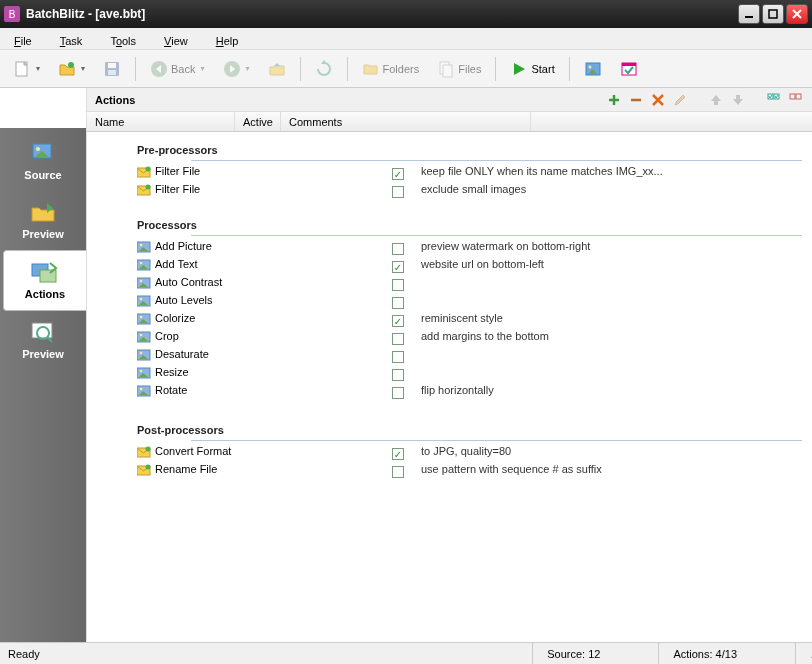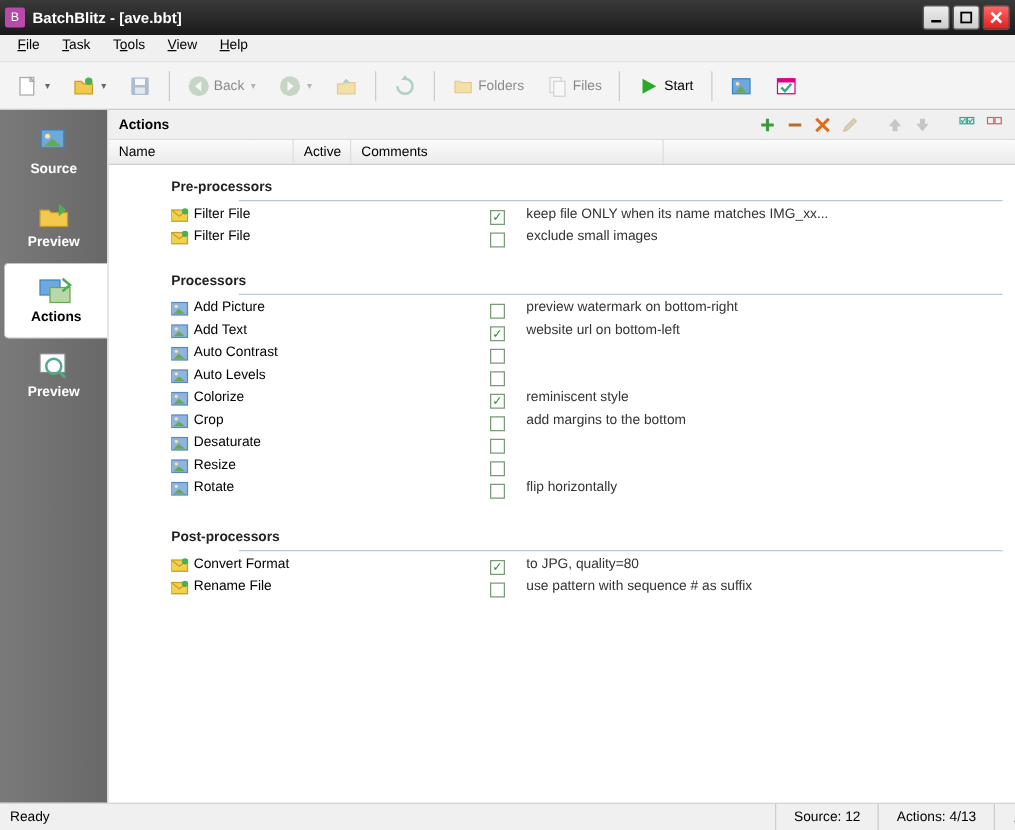--- a/index.html
+++ b/index.html
@@ -9,37 +9,37 @@
 .titlebar { height: 28px; background: linear-gradient(to bottom, #3a3a3a, #1a1a1a); display: flex; align-items: center; padding: 0 4px; color: #fff; }
 .title-icon { width: 16px; height: 16px; background: #b84aa8; border-radius: 2px; margin-right: 6px; display: flex; align-items: center; justify-content: center; font-size: 10px; }
 .title-text { flex: 1; font-size: 12px; font-weight: bold; }
 .win-controls { display: flex; gap: 2px; }
 .win-btn { width: 22px; height: 20px; border: 1px solid #555; border-radius: 3px; display: flex; align-items: center; justify-content: center; cursor: pointer; }
 .win-min { background: linear-gradient(#eee,#ccc); color: #000; }
 .win-max { background: linear-gradient(#eee,#ccc); color: #000; }
 .win-close { background: linear-gradient(#f66,#d22); color: #fff; font-weight: bold; }
 
 
-.menubar { height: 22px; background: #f0f0f0; display: flex; align-items: flex-start; padding: 0 6px; gap: 2px; border-bottom: 1px solid #ddd; }
+.menubar { height: 22px; background: #f0f0f0; display: flex; align-items: flex-end; padding: 0 6px; gap: 12px; border-bottom: 1px solid #ddd; }
 .menu-item { padding: 2px 8px; cursor: pointer; }
 .menu-item .ul { text-decoration: underline; }
 
 
 .toolbar { height: 38px; background: #f4f4f4; border-bottom: 1px solid #ccc; display: flex; align-items: center; padding: 0 6px; gap: 4px; }
 .tool-btn { padding: 4px 6px; border: 1px solid transparent; border-radius: 3px; display: flex; align-items: center; gap: 3px; cursor: pointer; }
 .tool-btn.disabled { opacity: 0.45; cursor: default; }
 .tool-sep { width: 1px; height: 24px; background: #ccc; margin: 0 3px; }
 .dd-arrow { font-size: 8px; color: #666; margin-left: 2px; }
 .ico { width: 18px; height: 18px; display: inline-flex; align-items: center; justify-content: center; font-size: 14px; border-radius: 2px; }
 
 
 .content { display: flex; height: calc(664px - 28px - 22px - 38px - 22px); }
 
 
-.sidebar { width: 86px; background: linear-gradient(to right, #7a7a7a, #686868); display: flex; flex-direction: column; padding-top: 4px; }
+.sidebar { width: 86px; background: linear-gradient(to right, #7a7a7a, #686868); display: flex; flex-direction: column; padding-top: 4px; margin-top: 40px; }
 .side-item { display: flex; flex-direction: column; align-items: center; padding: 8px 4px 10px; color: #fff; cursor: pointer; font-weight: bold; }
 .side-item.active { background: #fff; color: #000; border-left: 1px solid #bbb; border-top: 1px solid #bbb; border-bottom: 1px solid #bbb; margin-left: 3px; border-radius: 4px 0 0 4px; }
 .side-item .side-icon { width: 32px; height: 26px; display: flex; align-items: center; justify-content: center; font-size: 22px; margin-bottom: 3px; }
 
 
 .main { flex: 1; background: #fff; display: flex; flex-direction: column; border-left: 1px solid #ddd; }
 .panel-header { height: 24px; background: #f0f0f0; border-bottom: 1px solid #ddd; display: flex; align-items: center; padding: 0 8px; font-weight: bold; }
 .panel-title { flex: 1; }
 .panel-tools { display: flex; gap: 6px; align-items: center; }
 .pt { width: 16px; height: 16px; display: flex; align-items: center; justify-content: center; cursor: pointer; font-size: 13px; }
@@ -59,21 +59,21 @@
 .row { display: flex; height: 18px; padding: 0 0 0 10px; }
 .row .ricon { width: 14px; height: 14px; margin-right: 4px; font-size: 11px; display:flex; align-items:center; justify-content:center;}
 .row .rname { width: 220px; }
 .row .ractive { width: 46px; display: flex; align-items: center; justify-content: center; }
 .row .rcomments { flex: 1; color: #333; }
 .chk { width: 12px; height: 12px; border: 1px solid #7a9a7a; background: #fff; display: inline-flex; align-items: center; justify-content: center; font-size: 10px; color: #2a8a2a; }
 
 
 .statusbar { height: 22px; background: #f0f0f0; border-top: 1px solid #ccc; display: flex; align-items: center; font-size: 11px; }
 .status-left { flex: 1; padding: 0 8px; }
-.status-cell { border-left: 1px solid #ccc; padding: 0 14px; height: 100%; display: flex; align-items: center; }
+.status-cell { border-left: 1px solid #ccc; padding: 0 14px; height: 100%; display: flex; align-items: center; margin-left: 44px; }
 .grip { width: 16px; text-align: right; padding-right: 2px; color: #999; }
 
 svg { display: block; }
 </style>
 </head>
 <body>
 
 <div class="titlebar">
   <div class="title-icon">B</div>
   <div class="title-text">BatchBlitz - [ave.bbt]</div>

